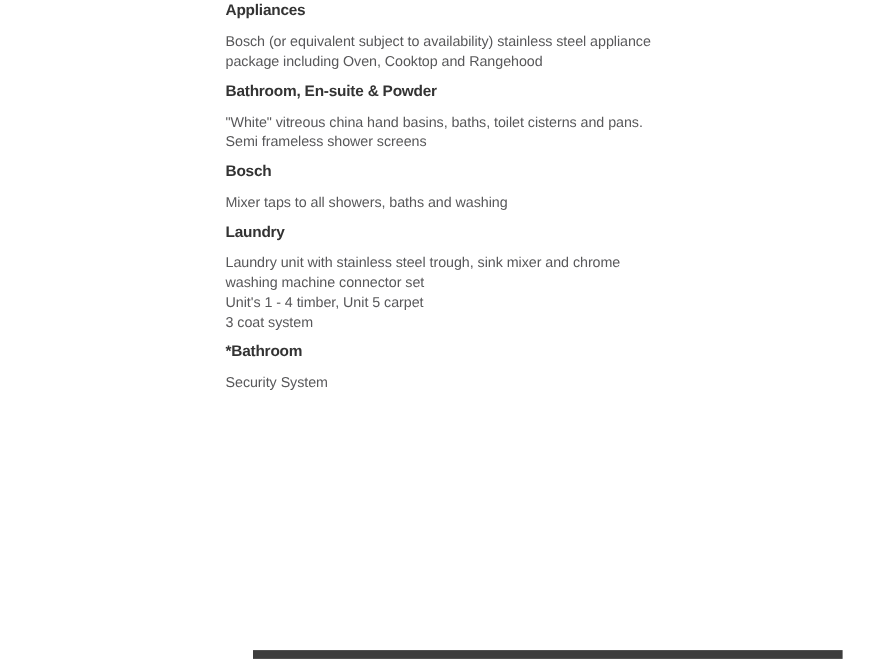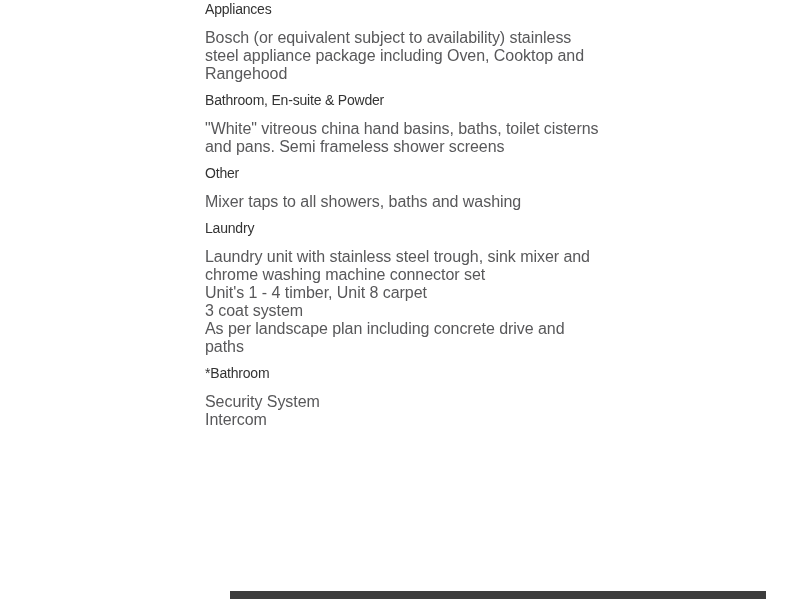--- a/index.html
+++ b/index.html
@@ -19,30 +19,30 @@
     left: 205px;
     top: 1px;
     width: 398px;
   }
   .content section {
     display: block;
   }
   .content h3 {
     font-size: 14px;
     line-height: 17px;
-    font-weight: normal;
+    font-weight: bold;
     margin: 9px 0 11px 0;
     color: #333333;
     letter-spacing: -0.2px;
   }
   .content section:first-child h3 {
     margin-top: 0;
   }
   .content p {
-    font-size: 16px;
+    font-size: 13px;
     line-height: 18px;
     margin: 0;
     color: #58585a;
     letter-spacing: -0.05px;
   }
   .footer-bar {
     position: absolute;
     left: 230px;
     top: 591px;
     width: 536px;
@@ -57,36 +57,34 @@
   <main class="content" id="sections-root">
       <section>
         <h3>Appliances</h3>
         <p>Bosch (or equivalent subject to availability) stainless steel appliance package including Oven, Cooktop and Rangehood</p>
       </section>
       <section>
         <h3>Bathroom, En-suite &amp; Powder</h3>
         <p>"White" vitreous china hand basins, baths, toilet cisterns and pans. Semi frameless shower screens</p>
       </section>
       <section>
-        <h3>Other</h3>
+        <h3>Bosch</h3>
         <p>Mixer taps to all showers, baths and washing</p>
       </section>
       <section>
         <h3>Laundry</h3>
         <p>Laundry unit with stainless steel trough, sink mixer and chrome washing machine connector set</p>
       </section>
       <section>
-        <p>Unit's 1 - 4 timber, Unit 8 carpet</p>
+        <p>Unit's 1 - 4 timber, Unit 5 carpet</p>
       </section>
       <section>
         <p>3 coat system</p>
       </section>
       <section>
-        <p>As per landscape plan including concrete drive and paths</p>
       </section>
       <section>
         <h3>*Bathroom</h3>
         <p>Security System</p>
-        <p>Intercom</p>
       </section>
     </main>
   <div class="footer-bar"></div>
 </div>
 
 </body></html>

